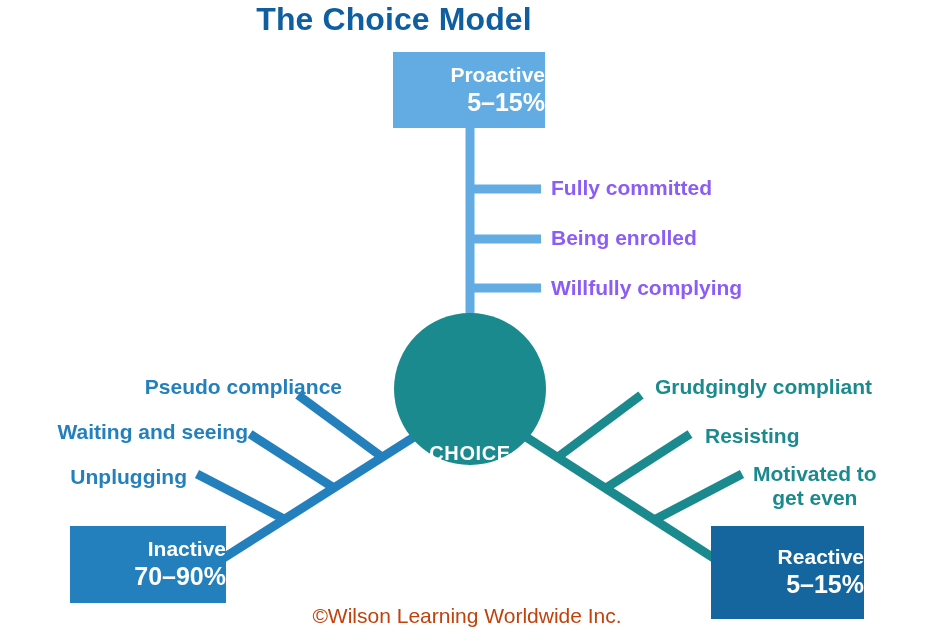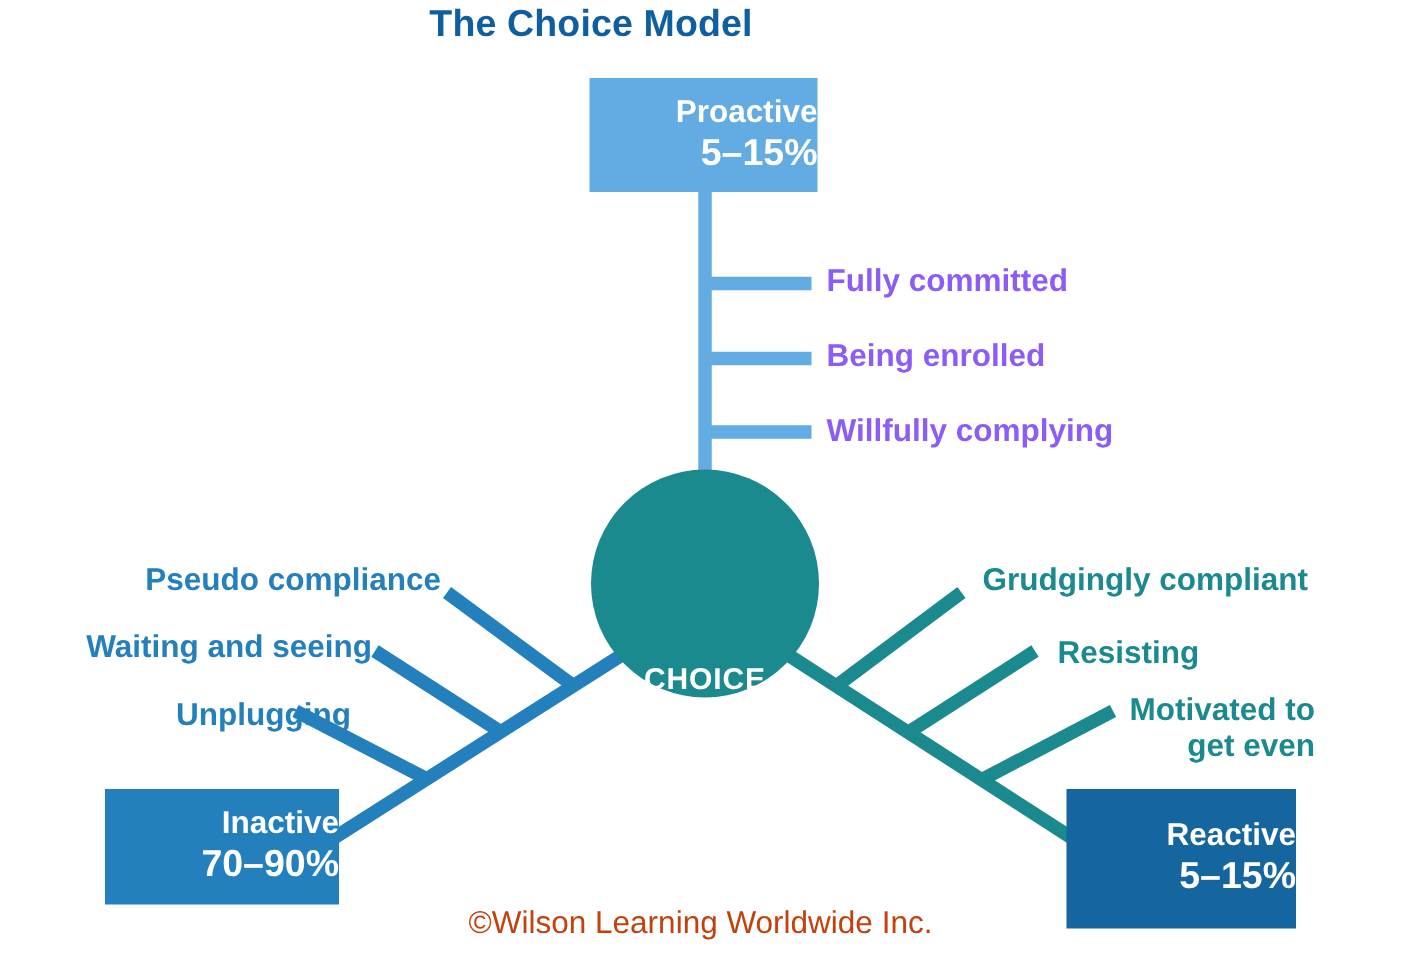--- a/index.html
+++ b/index.html
@@ -30,21 +30,21 @@
     font-weight: bold;
     line-height: 1.12;
   }
 
   
   #page-title {
     left: 0;
     top: 2px;
     width: 788px;
     text-align: center;
-    font-size: 25px;
+    font-size: 32px;
     font-weight: bold;
     color: #0F5FA0;
     letter-spacing: 0.1px;
   }
 
   
   .node-box {
     position: absolute;
     display: flex;
     flex-direction: column;
@@ -96,30 +96,30 @@
     text-align: right;
   }
   .label-left {
     color: #2380BC;
     font-size: 21px;
     text-align: right;
   }
   .label-right {
     color: #1B8A8F;
     font-size: 21px;
-    text-align: right;
+    text-align: center;
   }
 
   #lbl-up-0 { left: 551px; top: 176px; }
   #lbl-up-1 { left: 551px; top: 226px; }
   #lbl-up-2 { left: 551px; top: 276px; }
 
-  #lbl-left-0 { left: 0px; top: 375px; width: 294px; }
+  #lbl-left-0 { left: 0px; top: 375px; width: 294px; padding-left: 48px; }
   #lbl-left-1 { left: 0px; top: 420px; width: 248px; }
-  #lbl-left-2 { left: 0px; top: 465px; width: 187px; padding-left: 47px; }
+  #lbl-left-2 { left: 0px; top: 465px; width: 187px; }
 
   #lbl-right-0 { left: 655px; top: 375px; }
   #lbl-right-1 { left: 705px; top: 424px; }
   #lbl-right-2 { left: 753px; top: 462px; }
 
   
   #copyright {
     left: 0;
     top: 604px;
     width: 934px;

